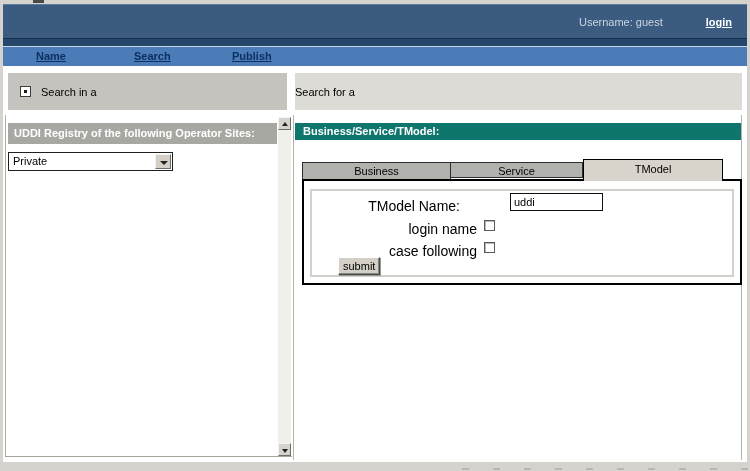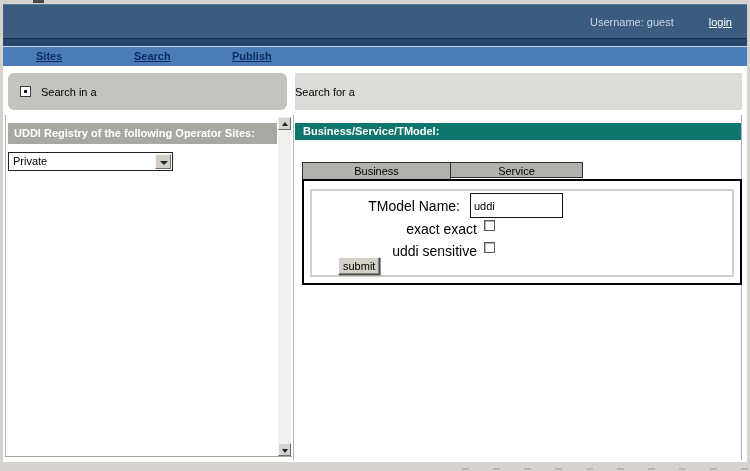--- a/index.html
+++ b/index.html
@@ -18,33 +18,33 @@
                  background:repeating-linear-gradient(90deg,#b8b6b1 0 7px,transparent 7px 31px); }
 
   
   #header { left:3px; top:4px; width:744px; height:34px; background:#3b5c80; border-top:1px solid #5d7d9f; }
   #logo-row { position:absolute; left:12px; top:4px; display:flex; align-items:baseline; }
   #logo-jeus { color:#fff; font-size:25px; font-weight:900; font-style:italic; letter-spacing:1px;
                text-shadow:1px 1px 0 #24435f; }
   #logo-suffix { color:#fff; font-size:12.5px; font-weight:bold; font-style:italic; margin-left:9px;
                  text-shadow:1px 1px 0 #24435f; }
   #user-box { position:absolute; right:15px; top:11px; font-size:11px; color:#ccd5e2; }
-  #login-link { color:#fff; font-weight:normal; text-decoration:underline; cursor:pointer; margin-left:4px;padding-left:31px; }
+  #login-link { color:#fff; font-weight:bold; text-decoration:underline; cursor:pointer; margin-left:12px;padding-left:31px; }
 
   
   #band { left:3px; top:38px; width:744px; height:8px; background:#26466c; border-top:1px solid #16304e; }
   #nav-sep { left:3px; top:46px; width:744px; height:1px; background:#cbd8e8; }
   #nav { left:3px; top:47px; width:744px; height:19px; background:#4c7cb8; }
   .nav-link { position:absolute; top:3px; font-size:11px; font-weight:bold; color:#0b3061;
               text-decoration:underline; cursor:pointer; }
   #nav-home { left:33px; } #nav-search { left:131px; } #nav-publish { left:229px; }
 
   
   #left-bar { left:8px; top:73px; width:279px; height:37px; background:#c5c3be;
-              display:flex; align-items:center; padding-left:12px; font-size:11px; color:#000;border-radius:6px; }
+              display:flex; align-items:center; padding-left:12px; font-size:11px; color:#000; }
   #left-bar-check { width:11px; height:11px; background:#fff; border:1px solid #3c3c3c;
                     margin-right:10px; position:relative; cursor:pointer; }
   #left-bar-check::after { content:""; position:absolute; left:3px; top:3px; width:3px; height:3px; background:#1a1a1a; }
   #right-bar { left:295px; top:73px; width:447px; height:37px; background:#dddbd6;
                display:flex; align-items:center; font-size:11px; color:#000; }
 
   
   #left-panel-border { left:5px; top:115px; width:1px; height:341px; background:#b4b2ad; }
   #left-panel-bottom { left:5px; top:456px; width:287px; height:1px; background:#a6a49f; }
   #registry-header { left:8px; top:123px; width:269px; height:21px; background:#a8a8a3;
@@ -82,21 +82,21 @@
                   background:#b1b1ad; border:1px solid #2e2e2e; }
   #tab-tmodel   { left:583px; top:159px; width:140px; height:22px; line-height:19px;
                   background:#d8d4cb; border:1px solid #000; border-bottom:none; z-index:3; }
 
   
   #tab-box { left:302px; top:179px; width:440px; height:106px; border:2px solid #000; background:#fff; z-index:1; }
   #form-frame { left:310px; top:189px; width:424px; height:88px; border:2px solid #d2d0cb; z-index:2; }
 
   .form-label { position:absolute; font-size:14px; color:#000; text-align:right; z-index:4; }
   #name-label { left:330px; top:198px; width:130px; }
-  #name-input { position:absolute; left:470px; top:193px; width:93px; height:25px; border:1px solid #111;
+  #name-input { position:absolute; left:510px; top:193px; width:93px; height:18px; border:1px solid #111;
                 font-family:"Liberation Sans",sans-serif; font-size:11px; padding-left:3px; z-index:4; }
   #exact-label { left:350px; top:221px; width:127px; }
   #case-label  { left:350px; top:243px; width:127px; }
   .cb { position:absolute; width:11px; height:11px; background:#fff; border:1px solid #5a5a5a;
         box-shadow:inset 1px 1px 0 #b6b6b6; cursor:pointer; z-index:4; }
   #exact-cb { left:484px; top:220px; }
   #case-cb  { left:484px; top:242px; }
   #submit-btn { position:absolute; left:315px; top:257px; min-width:42px; height:18px; background:#d4d0c8;
                 border:1px solid; border-color:#fff #4c4c4c #4c4c4c #fff;
                 box-shadow:inset -1px -1px 0 #848480, 1px 1px 0 #9a9893;
@@ -112,21 +112,21 @@
 
   <div class="abs" id="header">
     <div id="user-box">
       <span>Username: guest</span><span id="login-link">login</span>
     </div>
   </div>
 
   <div class="abs" id="band"></div>
   <div class="abs" id="nav-sep"></div>
   <div class="abs" id="nav">
-    <span class="nav-link" id="nav-home">Sites</span>
+    <span class="nav-link" id="nav-home">Name</span>
     <span class="nav-link" id="nav-search">Search</span>
     <span class="nav-link" id="nav-publish">Publish</span>
   </div>
 
   <div class="abs" id="left-bar">
     <span id="left-bar-check"></span>
     <span>Search in a</span>
   </div>
   <div class="abs" id="right-bar">
     <span>Search for a</span>
@@ -150,31 +150,32 @@
   <div class="abs scroll-btn" id="scroll-down">
     <span class="tri-dn-s"></span>
   </div>
 
   <div class="abs" id="right-panel-border-l"></div>
   <div class="abs" id="right-panel-border-r"></div>
   <div class="abs" id="section-header">Business/Service/TModel:</div>
 
   <div class="abs tab" id="tab-business">Business</div>
   <div class="abs tab" id="tab-service">Service</div>
+  <div class="abs tab" id="tab-tmodel">TModel</div>
 
   <div class="abs" id="tab-box"></div>
   <div class="abs" id="form-frame"></div>
 
   <div class="form-label" id="name-label">TModel Name:</div>
   <input type="text" id="name-input" value="uddi" style="">
 
-  <div class="form-label" id="exact-label">exact exact</div>
+  <div class="form-label" id="exact-label">login name</div>
   <span class="cb" id="exact-cb"></span>
 
-  <div class="form-label" id="case-label">uddi sensitive</div>
+  <div class="form-label" id="case-label">case following</div>
   <span class="cb" id="case-cb"></span>
 
   <button id="submit-btn">submit</button>
 
   <div class="abs edge" id="edge-left"></div>
   <div class="abs edge" id="edge-right"></div>
   <div class="abs edge" id="edge-bottom"></div>
   <div class="abs" id="bottom-ticks"></div>
 
 </div>

